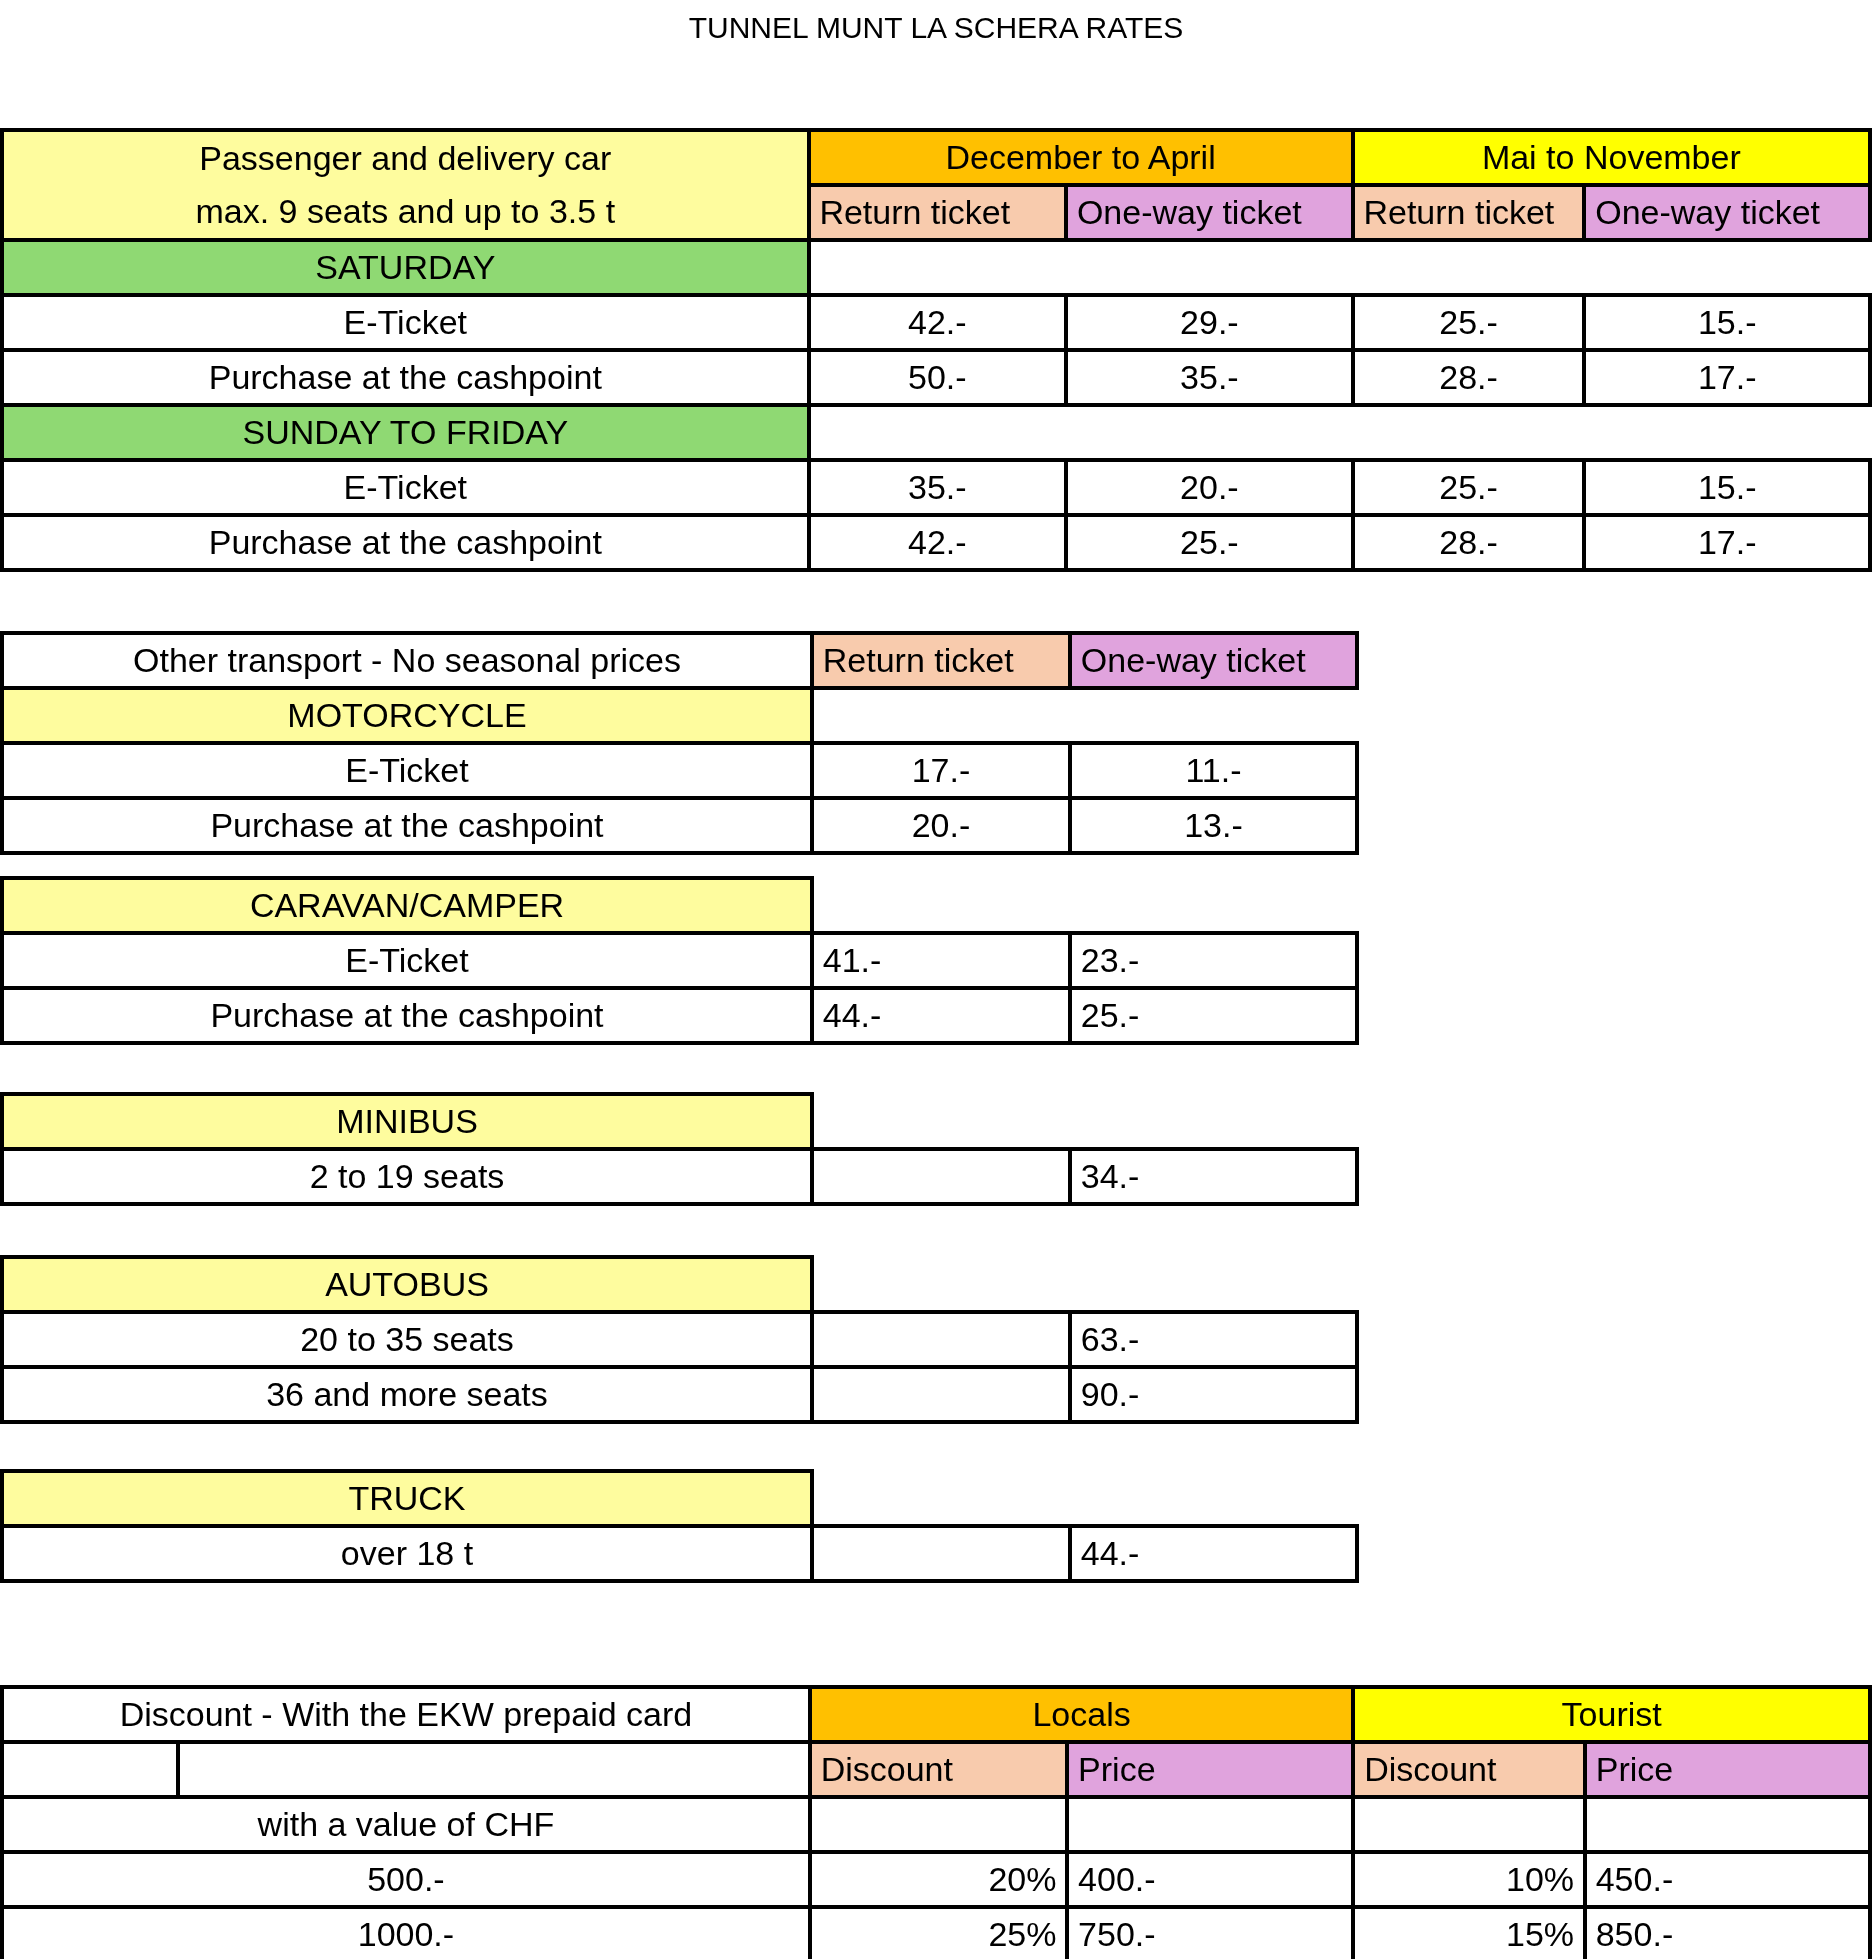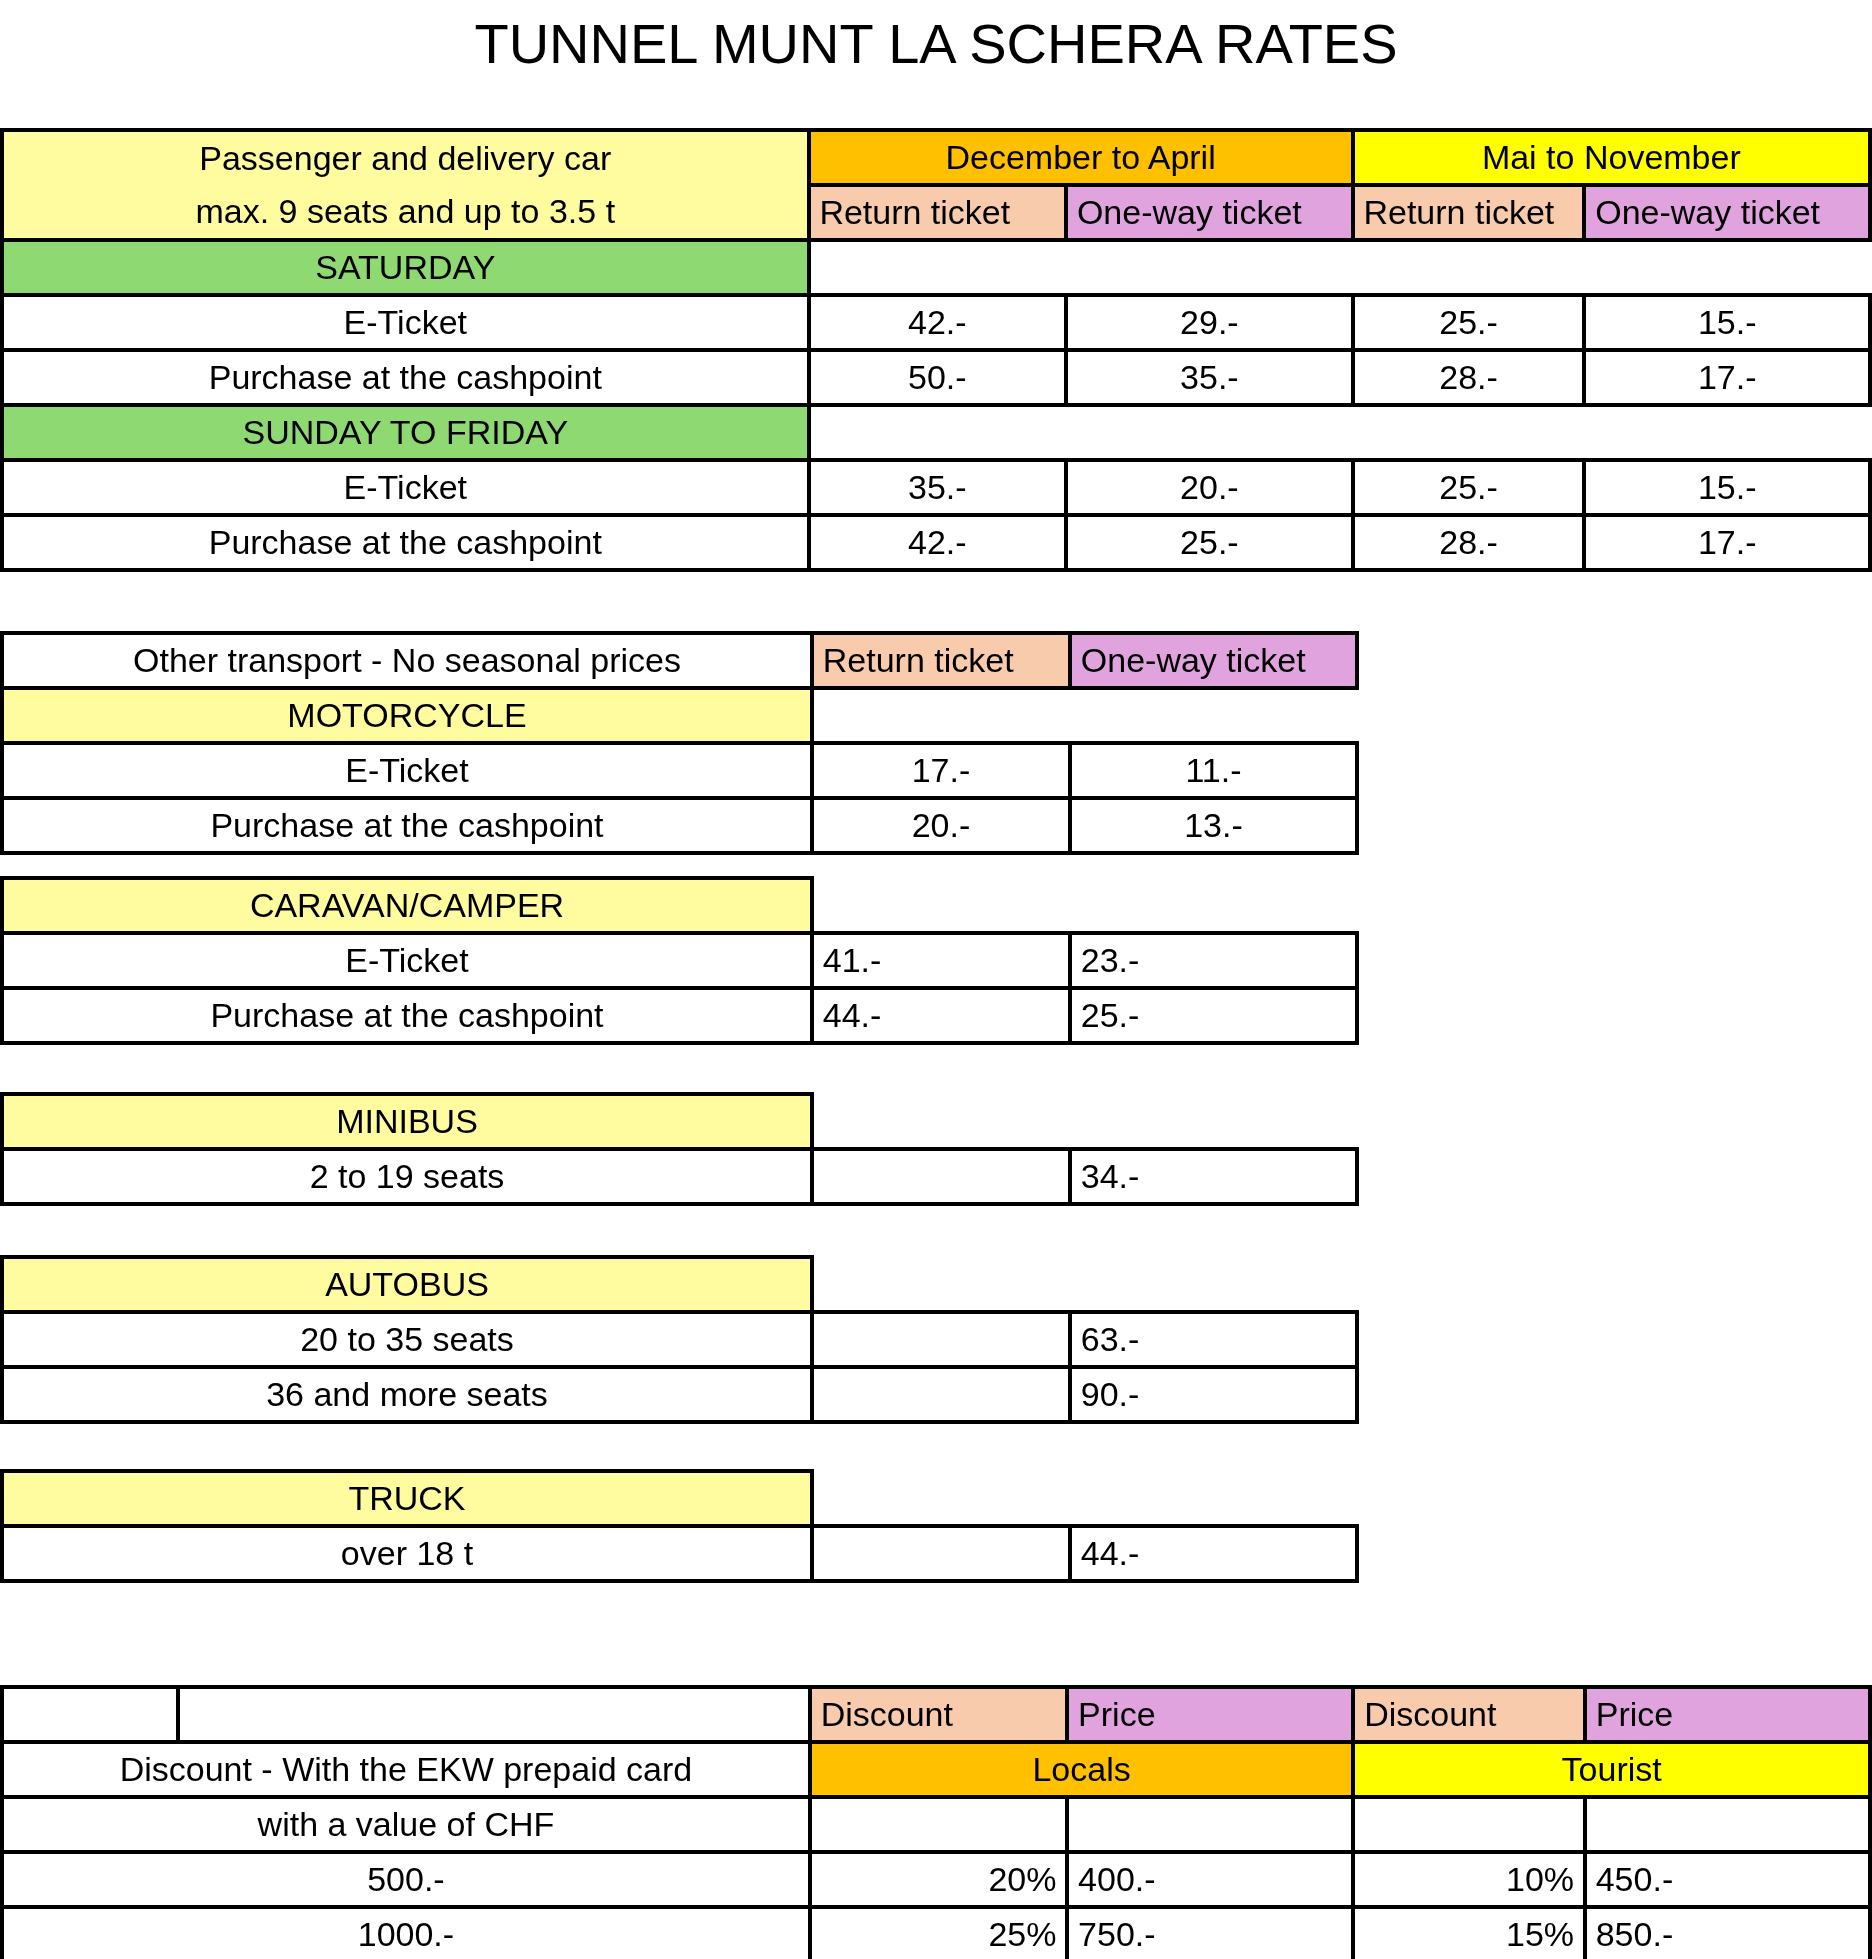--- a/index.html
+++ b/index.html
@@ -3,21 +3,21 @@
 <meta charset="utf-8">
 <style>
   html,body { margin:0; padding:0; }
   body {
     width:1872px; height:1959px; position:relative;
     background:#ffffff; color:#000;
     font-family:"Liberation Sans", sans-serif;
   }
   .title {
     position:absolute; top:10.6px; left:0; width:1872px;
-    text-align:center; font-size:56px; letter-spacing:0px;
+    text-align:center; font-size:30px; letter-spacing:0px;
   }
   table {
     position:absolute; left:0;
     border-collapse:collapse; table-layout:fixed;
   }
   tr { height:55px; }
   td {
     border:4.4px solid #000;
     font-size:34px; vertical-align:middle;
     padding:0; overflow:hidden; white-space:nowrap;
@@ -227,31 +227,31 @@
   <colgroup>
     <col style="width:176px">
       <col style="width:633px">
       <col style="width:258px">
       <col style="width:287px">
       <col style="width:232px">
       <col style="width:286px">
   </colgroup>
   <tbody>
       <tr>
+    <td colspan="2" class="c">Discount - With the EKW prepaid card</td>
+    <td colspan="2" class="c bg-orange">Locals</td>
+    <td colspan="2" class="c bg-yellow">Tourist</td>
+  </tr>
+  <tr>
     <td></td>
     <td></td>
     <td class="l bg-salmon">Discount</td>
     <td class="l bg-violet">Price</td>
     <td class="l bg-salmon">Discount</td>
     <td class="l bg-violet">Price</td>
-  </tr>
-  <tr>
-    <td colspan="2" class="c">Discount - With the EKW prepaid card</td>
-    <td colspan="2" class="c bg-orange">Locals</td>
-    <td colspan="2" class="c bg-yellow">Tourist</td>
   </tr>
   <tr>
     <td colspan="2" class="c">with a value of CHF</td>
     <td></td>
     <td></td>
     <td></td>
     <td></td>
   </tr>
   <tr>
     <td colspan="2" class="c">500.-</td>

